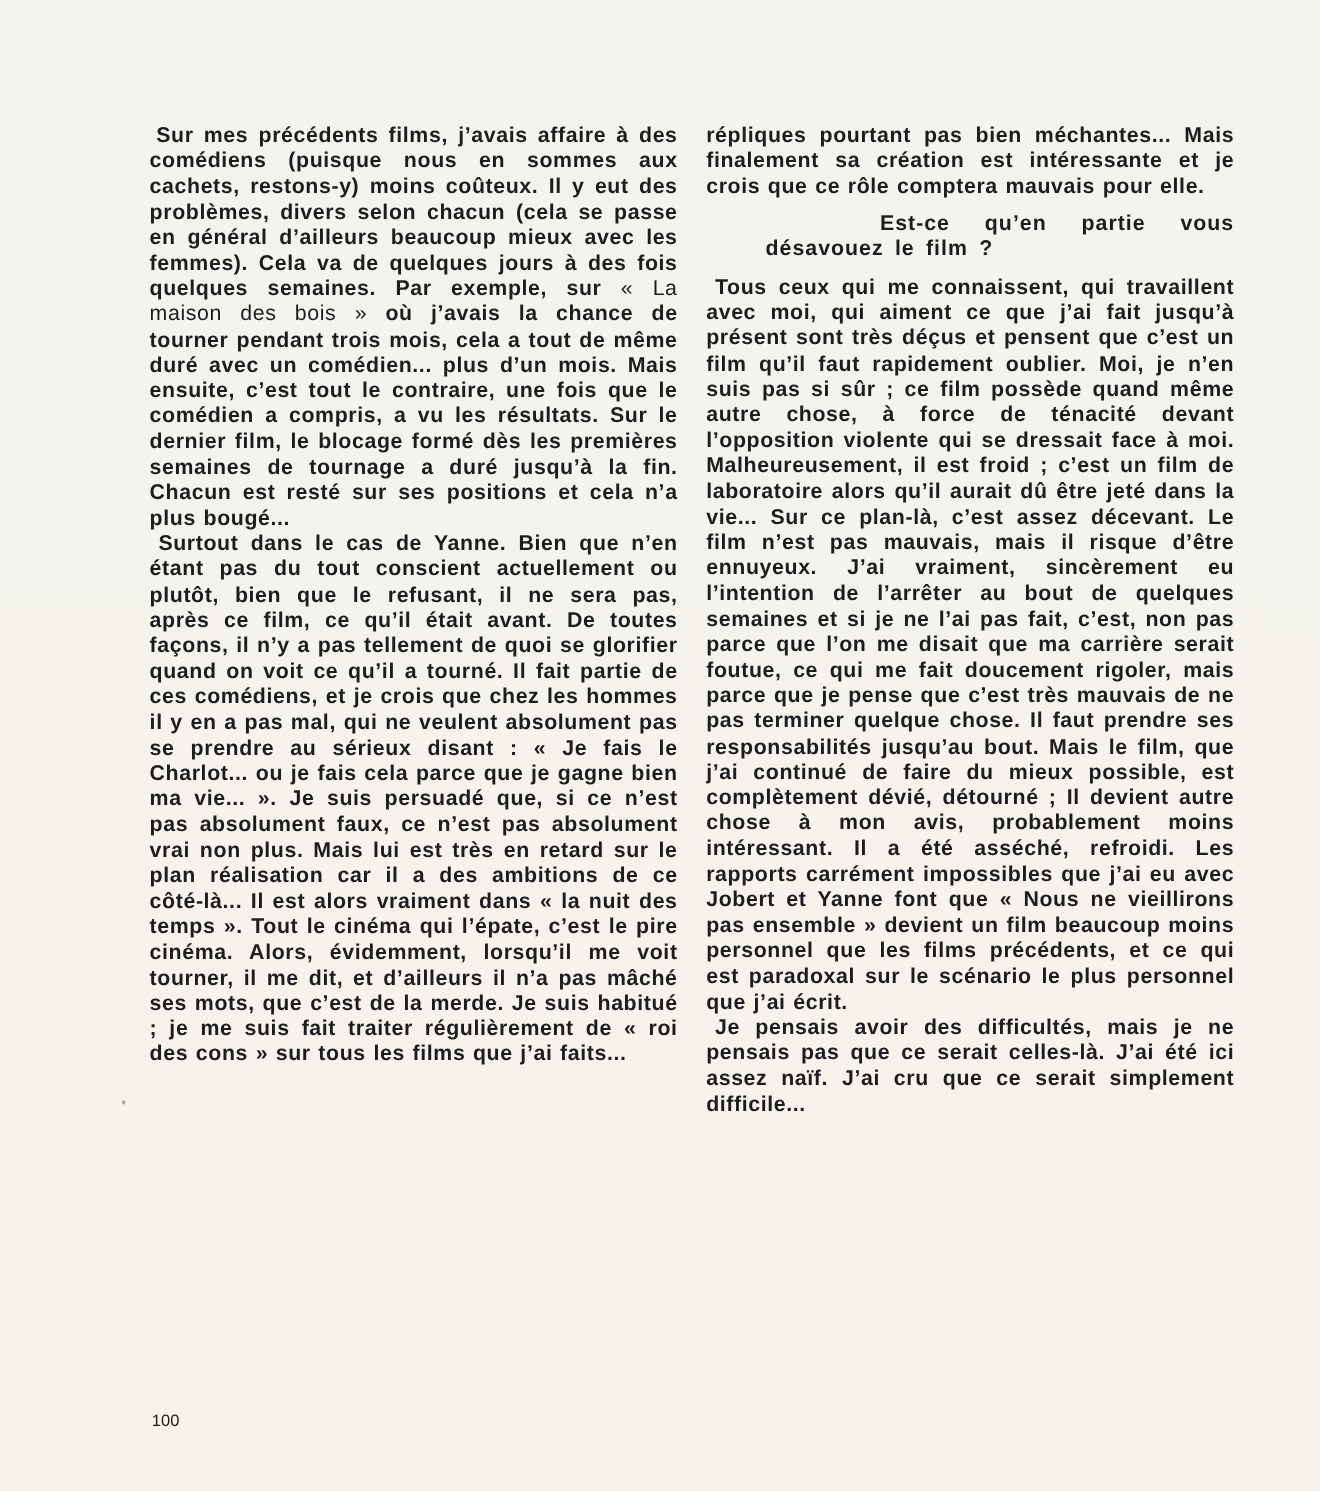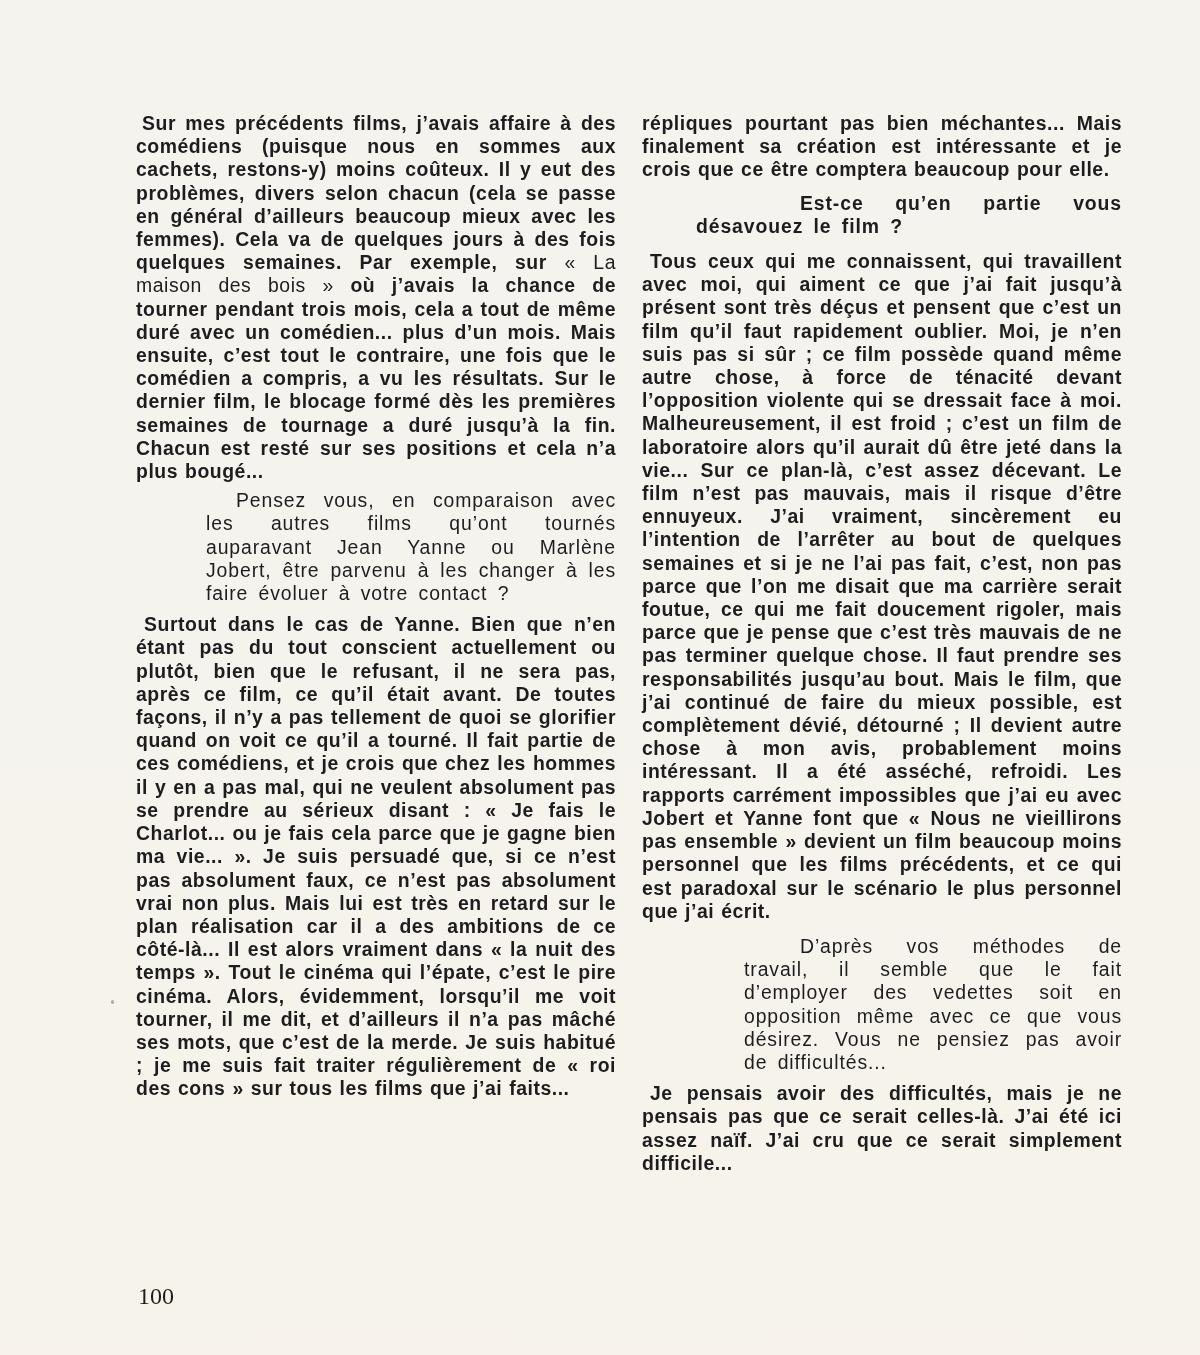--- a/index.html
+++ b/index.html
@@ -29,38 +29,36 @@
   .q {
     font-weight: normal; margin: 6px 0 8px 0;
     letter-spacing: 0.9px; word-spacing: 4px;
   }
   .q.left-q { padding-left: 70px; text-indent: 30px; }
   .q.right-q1 { padding-left: 54px; text-indent: 104px; margin-top: 10px; margin-bottom: 12px; font-weight: bold; }
   .q.right-q2 { padding-left: 102px; text-indent: 56px; margin-top: 12px; margin-bottom: 8px; }
   .ital { font-weight: normal; }
   .pagenum {
     position: absolute; left: 138px; top: 1283px;
-    font-size: 24px; color: #1d1d1f; font-family: Liberation Serif, serif;
+    font-size: 15px; color: #1d1d1f;
   }
   .speck { position: absolute; left: 111px; top: 1000px; width: 3px; height: 4px; background: #b9a9a0; border-radius: 2px; }
 </style>
 </head>
 <body>
 
 <div class="page">
 
   <div class="col left">
     <p class="ans"><span>Sur mes précédents films, j’avais affaire à des comédiens (puisque nous en sommes aux cachets, restons-y) moins coûteux. Il y eut des problèmes, divers selon chacun (cela se passe en général d’ailleurs beaucoup mieux avec les femmes). Cela va de quelques jours à des fois quelques semaines. Par exemple, sur</span> <span class="ital">« La maison des bois »</span> <span>où j’avais la chance de tourner pendant trois mois, cela a tout de même duré avec un comédien... plus d’un mois. Mais ensuite, c’est tout le contraire, une fois que le comédien a compris, a vu les résultats. Sur le dernier film, le blocage formé dès les premières semaines de tournage a duré jusqu’à la fin. Chacun est resté sur ses positions et cela n’a plus bougé...</span></p>
-    <p class="q left-q">Pensez vous, en comparaison avec les autres films qu’ont tournés auparavant Jean Yanne ou Marlène Jobert, être parvenu à les changer à les faire évoluer à votre contact ?</p>
     <p class="ans ind">Surtout dans le cas de Yanne. Bien que n’en étant pas du tout conscient actuellement ou plutôt, bien que le refusant, il ne sera pas, après ce film, ce qu’il était avant. De toutes façons, il n’y a pas tellement de quoi se glorifier quand on voit ce qu’il a tourné. Il fait partie de ces comédiens, et je crois que chez les hommes il y en a pas mal, qui ne veulent absolument pas se prendre au sérieux disant : « Je fais le Charlot... ou je fais cela parce que je gagne bien ma vie... ». Je suis persuadé que, si ce n’est pas absolument faux, ce n’est pas absolument vrai non plus. Mais lui est très en retard sur le plan réalisation car il a des ambitions de ce côté-là... Il est alors vraiment dans « la nuit des temps ». Tout le cinéma qui l’épate, c’est le pire cinéma. Alors, évidemment, lorsqu’il me voit tourner, il me dit, et d’ailleurs il n’a pas mâché ses mots, que c’est de la merde. Je suis habitué ; je me suis fait traiter régulièrement de « roi des cons » sur tous les films que j’ai faits...</p>
   </div>
 
   <div class="col right">
-    <p class="ans noindent">répliques pourtant pas bien méchantes... Mais finalement sa création est intéressante et je crois que ce être comptera beaucoup pour elle.</p>
+    <p class="ans noindent">répliques pourtant pas bien méchantes... Mais finalement sa création est intéressante et je crois que ce rôle comptera mauvais pour elle.</p>
     <p class="q right-q1">Est-ce qu’en partie vous désavouez le film ?</p>
     <p class="ans ind">Tous ceux qui me connaissent, qui travaillent avec moi, qui aiment ce que j’ai fait jusqu’à présent sont très déçus et pensent que c’est un film qu’il faut rapidement oublier. Moi, je n’en suis pas si sûr ; ce film possède quand même autre chose, à force de ténacité devant l’opposition violente qui se dressait face à moi. Malheureusement, il est froid ; c’est un film de laboratoire alors qu’il aurait dû être jeté dans la vie... Sur ce plan-là, c’est assez décevant. Le film n’est pas mauvais, mais il risque d’être ennuyeux. J’ai vraiment, sincèrement eu l’intention de l’arrêter au bout de quelques semaines et si je ne l’ai pas fait, c’est, non pas parce que l’on me disait que ma carrière serait foutue, ce qui me fait doucement rigoler, mais parce que je pense que c’est très mauvais de ne pas terminer quelque chose. Il faut prendre ses responsabilités jusqu’au bout. Mais le film, que j’ai continué de faire du mieux possible, est complètement dévié, détourné ; Il devient autre chose à mon avis, probablement moins intéressant. Il a été asséché, refroidi. Les rapports carrément impossibles que j’ai eu avec Jobert et Yanne font que « Nous ne vieillirons pas ensemble » devient un film beaucoup moins personnel que les films précédents, et ce qui est paradoxal sur le scénario le plus personnel que j’ai écrit.</p>
-    <p class="q right-q2">D’après vos méthodes de travail, il semble que le fait d’employer des vedettes soit en opposition même avec ce que vous désirez. Vous ne pensiez pas avoir de difficultés...</p>
     <p class="ans ind">Je pensais avoir des difficultés, mais je ne pensais pas que ce serait celles-là. J’ai été ici assez naïf. J’ai cru que ce serait simplement difficile...</p>
   </div>
 
   <div class="pagenum">100</div>
   <div class="speck"></div>
 </div>
 
 </body></html>

